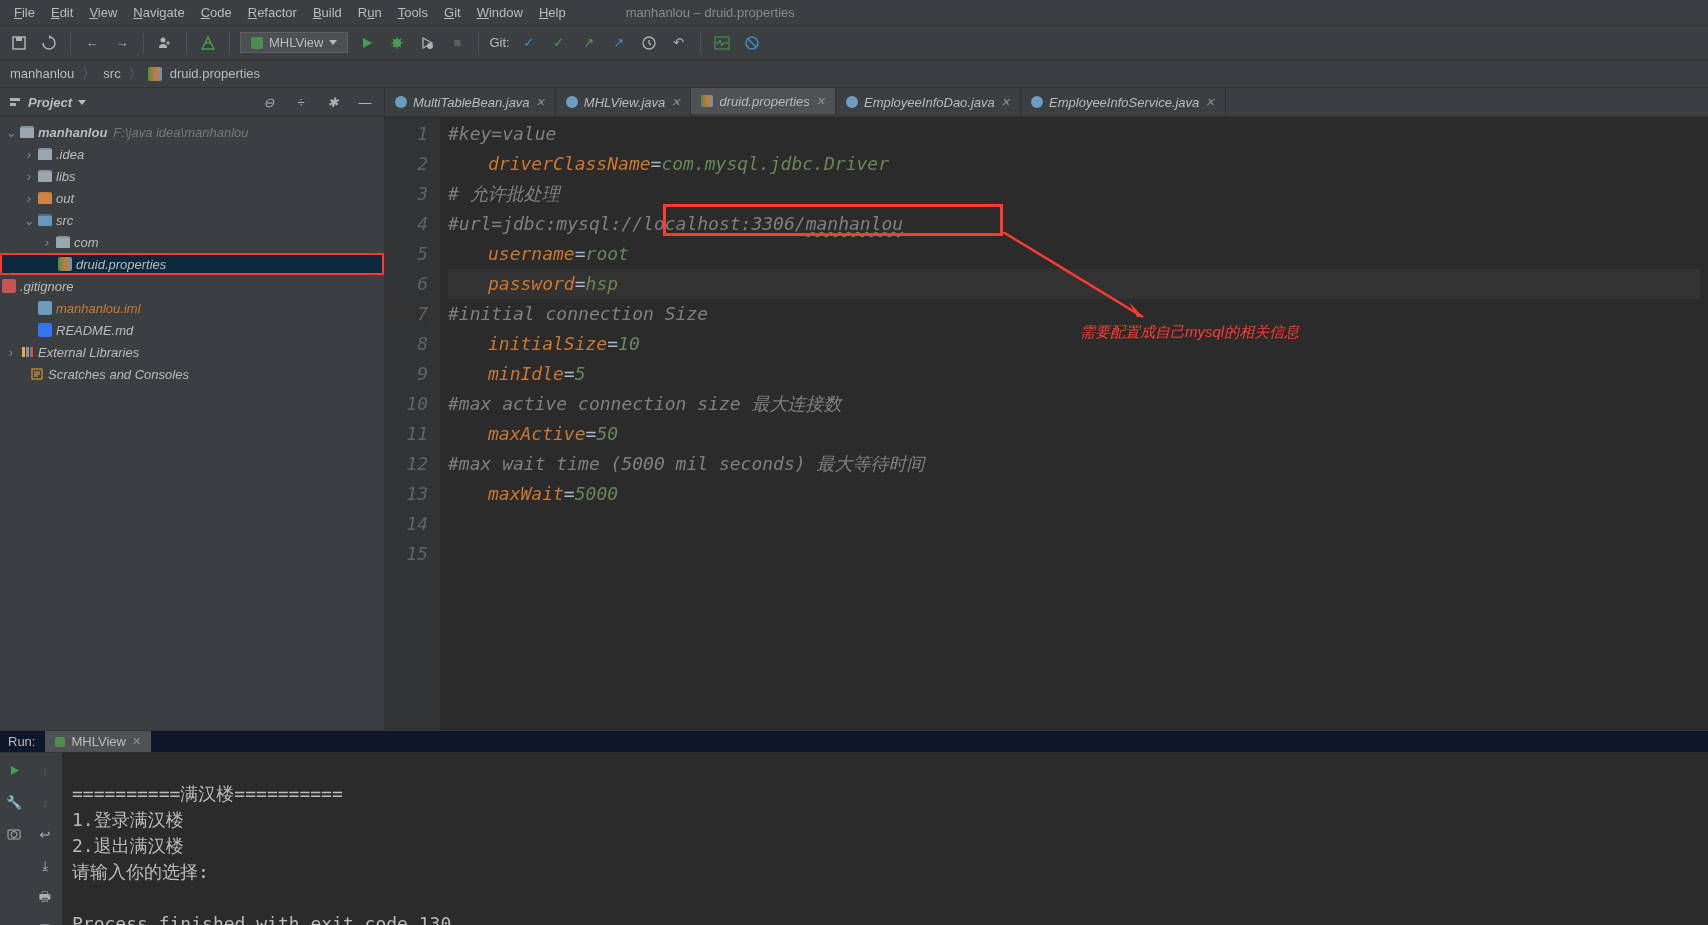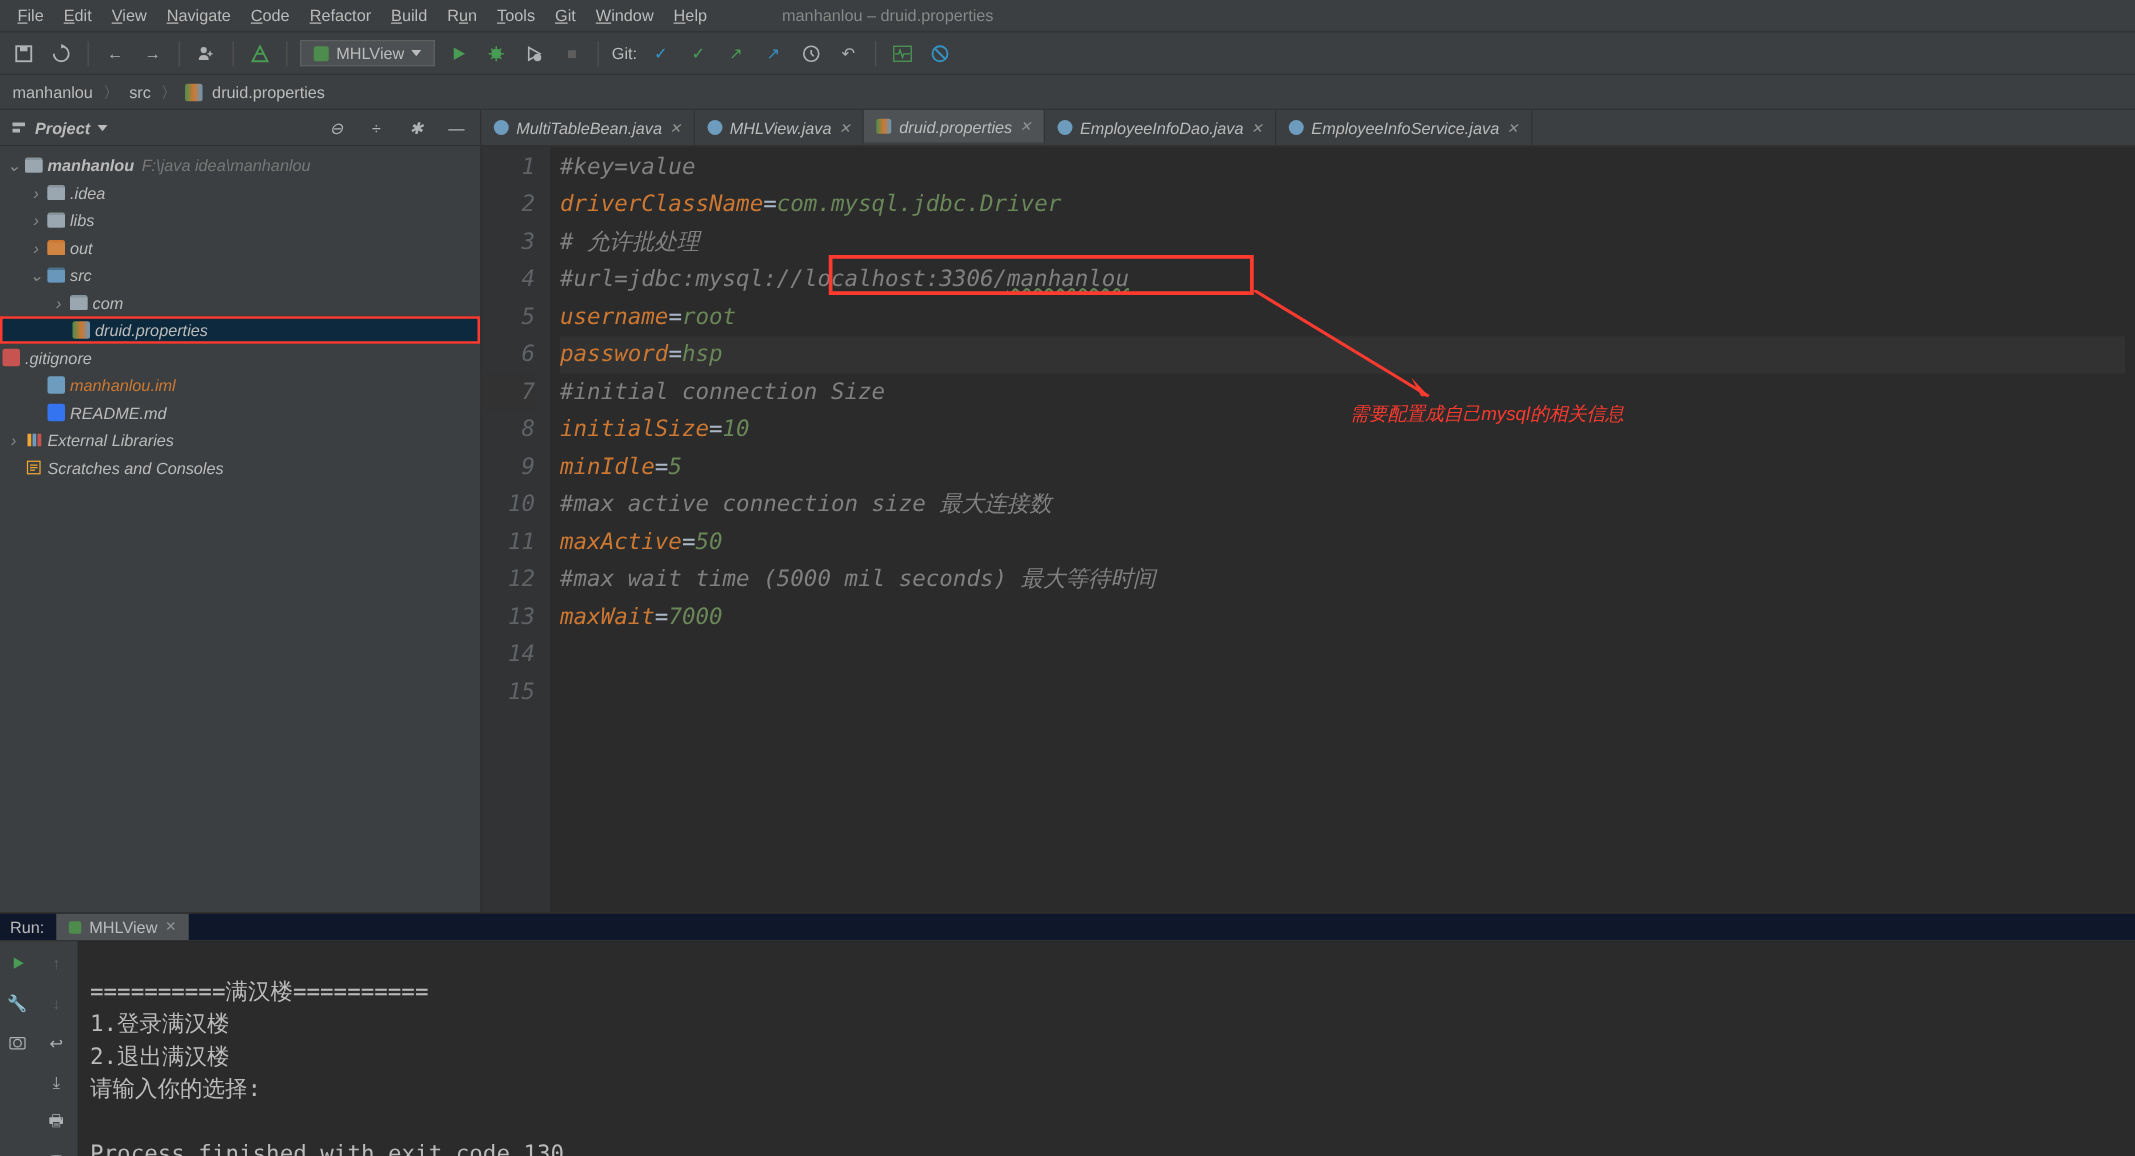--- a/index.html
+++ b/index.html
@@ -168,21 +168,21 @@
   user-select: none;
 }
 .code {
   flex: 1;
   padding: 2px 8px 0 8px;
   position: relative;
 }
 .code-line { white-space: pre; color: #a9b7c6; position: relative; }
 .code-line.cur { background: #323232; }
 .c-comment { color: #808080; }
-.c-key { color: #cc7832; }
+.c-key { color: #cc7832; margin-left: 40px; }
 .c-val { color: #6a8759; }
 .c-url { color: #6a8759; }
 .underline-wavy { text-decoration-line: underline; text-decoration-style: wavy; text-decoration-color: #6a8759; }
 .highlight-box {
   position: absolute;
   border: 3px solid #ff3b30;
   pointer-events: none;
 }
 .annotation-arrow {
   position: absolute;
@@ -458,21 +458,21 @@
         <span class="tree-arrow">›</span>
         <span class="tree-icon">
             <svg width="14" height="14" viewBox="0 0 14 14">
               <rect x="2" y="2" width="3" height="10" fill="#f0a732"></rect>
               <rect x="6" y="2" width="3" height="10" fill="#6e9cbe"></rect>
               <rect x="10" y="2" width="3" height="10" fill="#c75450"></rect>
             </svg>
           </span>
         <span class="tree-label">External Libraries</span>
       </div>
-      <div class="tree-row" style="padding-left:18px">
+      <div class="tree-row" style="padding-left:28px">
         <span class="tree-icon">
             <svg width="14" height="14" viewBox="0 0 14 14">
               <rect x="2" y="2" width="10" height="10" fill="none" stroke="#f0a732"></rect>
               <path d="M4 5 L10 5 M4 7 L10 7 M4 9 L8 9" stroke="#f0a732"></path>
             </svg>
           </span>
         <span class="tree-label">Scratches and Consoles</span>
       </div>
     </div>
   </div>
@@ -529,21 +529,21 @@
         <div class="code-line"><span class="c-comment"># 允许批处理</span></div>
         <div class="code-line"><span class="c-comment">#url=jdbc:mysql://localhost:3306/</span><span class="c-comment underline-wavy">manhanlou</span></div>
         <div class="code-line"><span class="c-key">username</span><span>=</span><span class="c-val">root</span></div>
         <div class="code-line cur"><span class="c-key">password</span><span>=</span><span class="c-val">hsp</span></div>
         <div class="code-line"><span class="c-comment">#initial connection Size</span></div>
         <div class="code-line"><span class="c-key">initialSize</span><span>=</span><span class="c-val">10</span></div>
         <div class="code-line"><span class="c-key">minIdle</span><span>=</span><span class="c-val">5</span></div>
         <div class="code-line"><span class="c-comment">#max active connection size 最大连接数</span></div>
         <div class="code-line"><span class="c-key">maxActive</span><span>=</span><span class="c-val">50</span></div>
         <div class="code-line"><span class="c-comment">#max wait time (5000 mil seconds) 最大等待时间</span></div>
-        <div class="code-line"><span class="c-key">maxWait</span><span>=</span><span class="c-val">7000</span></div>
+        <div class="code-line"><span class="c-key">maxWait</span><span>=</span><span class="c-val">5000</span></div>
 
         <div class="highlight-box" style="top:87px; left:223px; width:340px; height:32px;"></div>
         <svg class="annotation-arrow" style="top:115px; left:563px;" width="190" height="120">
           <line x1="0" y1="0" x2="140" y2="85" stroke="#ff3b30" stroke-width="2.5"></line>
           <polygon points="140,85 126,70 134,85" fill="#ff3b30"></polygon>
         </svg>
         <div class="annotation-text" style="top:200px; left:640px;">需要配置成自己mysql的相关信息</div>
       </div>
     </div>
   </div>

